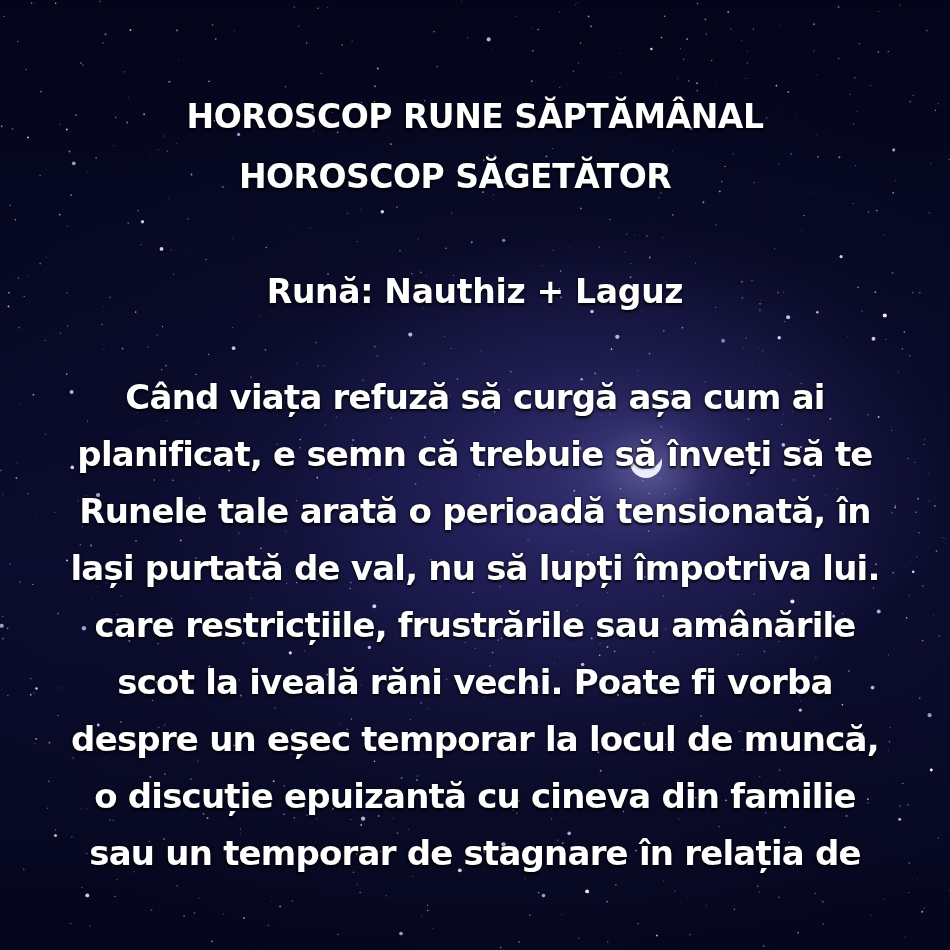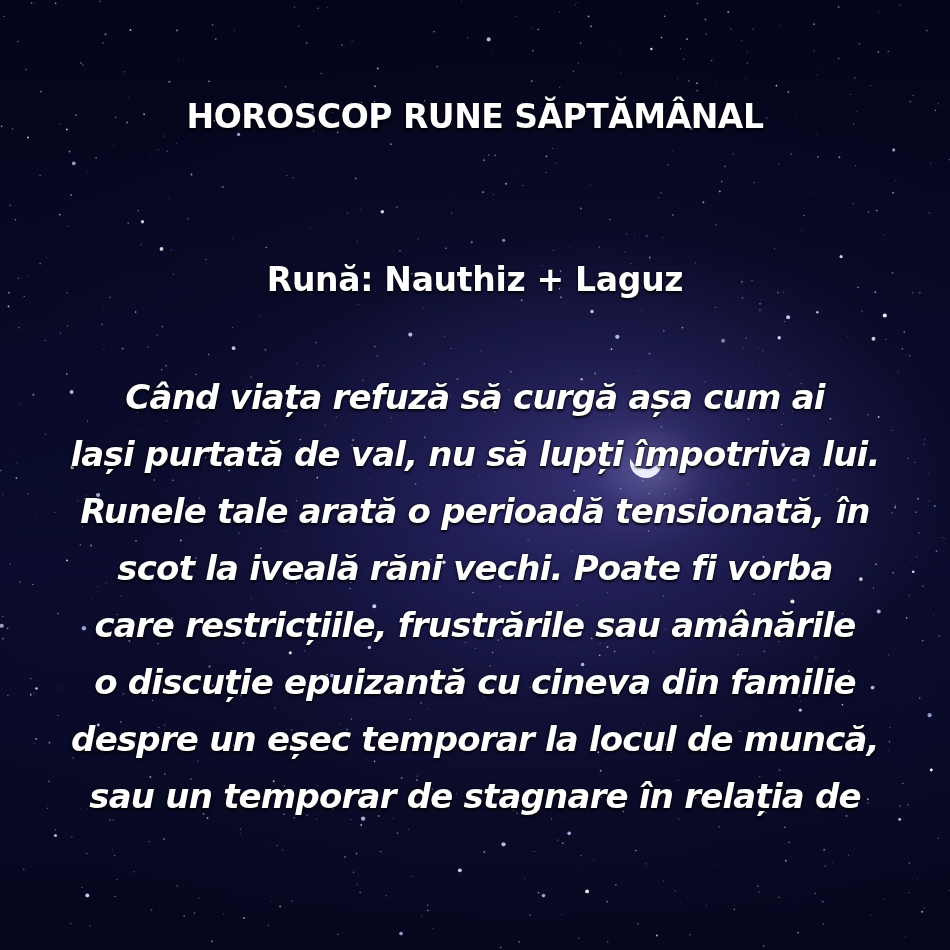--- a/index.html
+++ b/index.html
@@ -59,32 +59,31 @@
       font-size: 33px;
       letter-spacing: -0.5px;
       white-space: nowrap;
     }
     .title-1 { top: 97px; }
     .title-2 { top: 157px; padding-right: 40px; }
     .rune-line {
       position: absolute;
       left: 0;
       right: 0;
-      top: 260px;
+      top: 272px;
       font-weight: bold;
       font-size: 33px;
       letter-spacing: -0.3px;
       white-space: nowrap;
     }
     .body-text {
       position: absolute;
       left: 20px;
       right: 20px;
       top: 369px;
-      font-style: italic;
     }
     .body-line {
       display: block;
       font-weight: bold;
       font-size: 34px;
       line-height: 57px;
       letter-spacing: -0.8px;
       white-space: nowrap;
     }
   </style>
@@ -1002,27 +1001,29 @@
       <mask id="moonmask">
         <rect width="48" height="48" fill="#fff"></rect>
         <circle cx="24" cy="12" r="17" fill="#000"></circle>
       </mask>
     </defs>
     <circle cx="24" cy="22" r="16" fill="#ececff" mask="url(#moonmask)"></circle>
   </svg>
 
   <div class="content">
     <div class="title-line title-1">HOROSCOP RUNE SĂPTĂMÂNAL</div>
+    <div class="title-line title-2">HOROSCOP SĂGETĂTOR</div>
 
     <div class="rune-line">Rună: Nauthiz + Laguz</div>
 
     <div class="body-text">
       <span class="body-line">Când viața refuză să curgă așa cum ai</span>
+      <span class="body-line">planificat, e semn că trebuie să înveți să te</span>
+      <span class="body-line">Runele tale arată o perioadă tensionată, în</span>
       <span class="body-line">lași purtată de val, nu să lupți împotriva lui.</span>
-      <span class="body-line">Runele tale arată o perioadă tensionată, în</span>
+      <span class="body-line">care restricțiile, frustrările sau amânările</span>
       <span class="body-line">scot la iveală răni vechi. Poate fi vorba</span>
-      <span class="body-line">care restricțiile, frustrările sau amânările</span>
+      <span class="body-line">despre un eșec temporar la locul de muncă,</span>
       <span class="body-line">o discuție epuizantă cu cineva din familie</span>
-      <span class="body-line">despre un eșec temporar la locul de muncă,</span>
       <span class="body-line">sau un temporar de stagnare în relația de</span>
     </div>
   </div>
 </div>
 
 </body></html>

